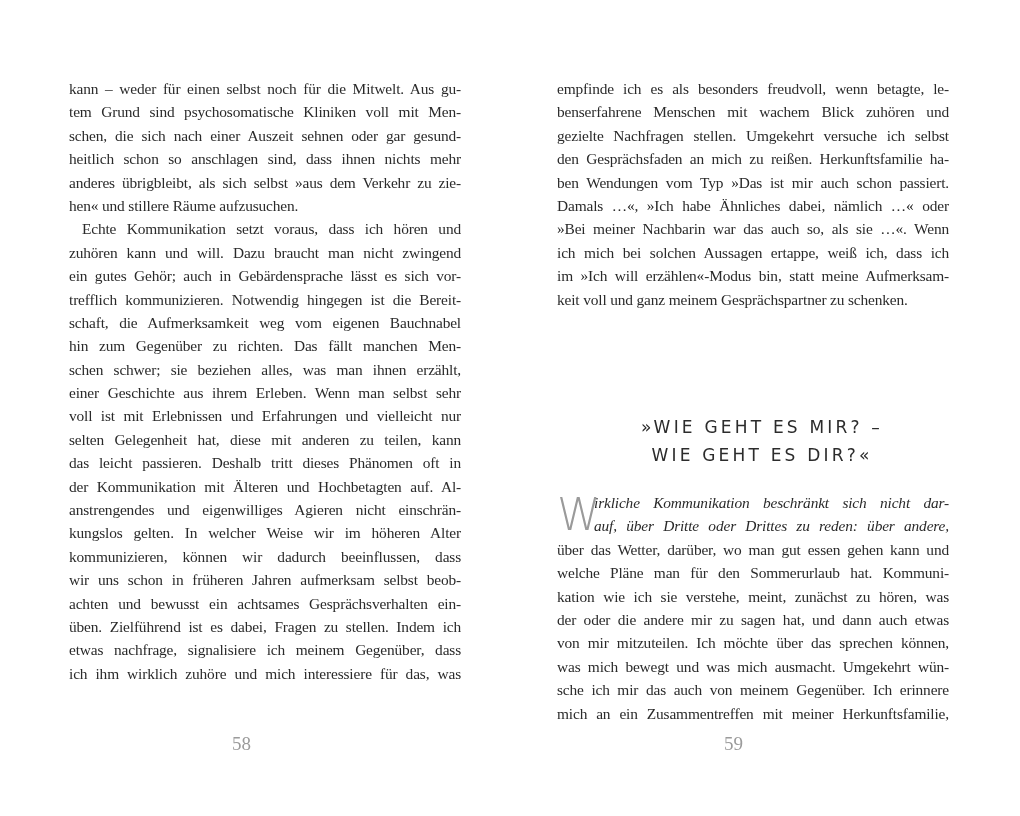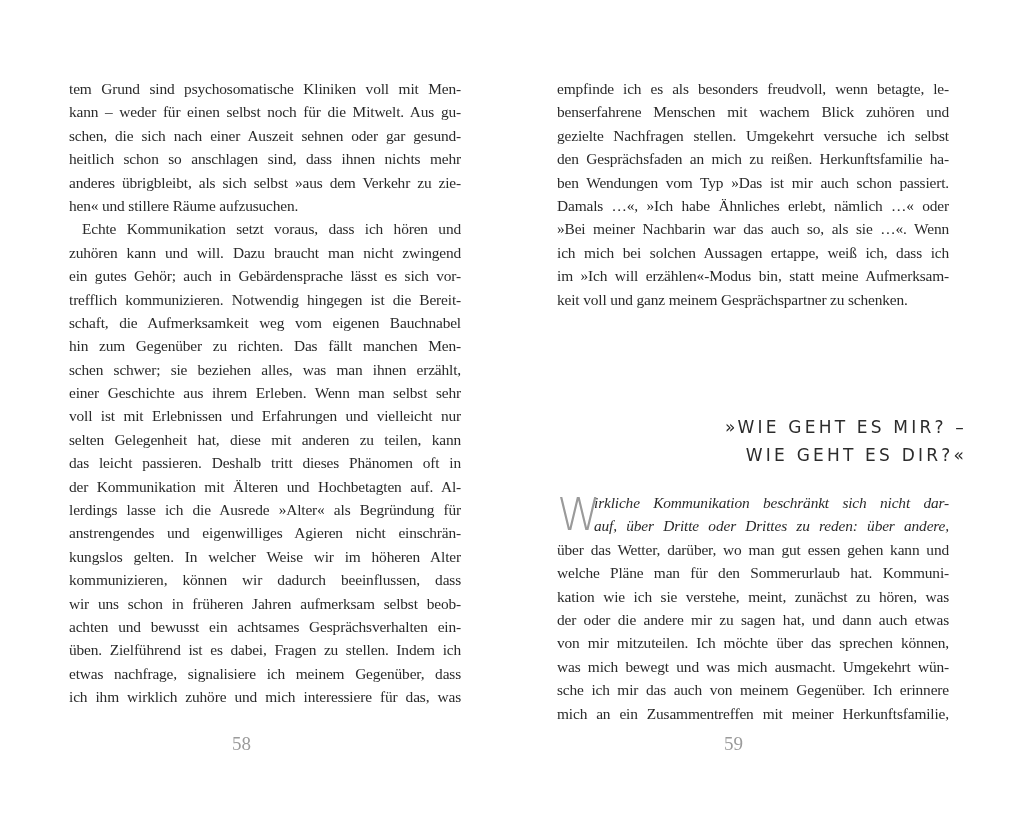--- a/index.html
+++ b/index.html
@@ -6,74 +6,73 @@
     body { width: 1020px; height: 816px; position: relative; overflow: hidden; font-family: "Liberation Serif", "DejaVu Serif", serif; color: #2a2a2a; }
     .page { position: absolute; top: 0; height: 816px; }
     .page-left { left: 0; width: 510px; }
     .page-right { left: 510px; width: 510px; }
     .text-block { position: absolute; width: 392px; }
     .page-left .text-block { left: 69px; top: 77px; }
     .page-right .text-block { left: 47px; top: 77px; }
     .line { height: 23.4px; line-height: 23.4px; font-size: 15.4px; white-space: nowrap; text-align: justify; text-align-last: justify; letter-spacing: -0.15px; }
     .line.last { text-align-last: left; }
     .line.indent { padding-left: 13px; }
-    .heading { position: absolute; left: 47px; width: 410px; top: 399px; text-align: right; font-family: "DejaVu Sans", sans-serif; font-size: 17px; letter-spacing: 3.2px; line-height: 28px; color: #2c2c2c; font-weight: normal; }
+    .heading { position: absolute; left: 47px; width: 410px; top: 399px; text-align: center; font-family: "DejaVu Sans", sans-serif; font-size: 17px; letter-spacing: 3.2px; line-height: 28px; color: #2c2c2c; font-weight: normal; }
     .section-block { position: absolute; left: 47px; top: 491px; width: 392px; }
     .dropcap { position: absolute; left: 0; top: 4px; font-family: "DejaVu Sans", sans-serif; font-size: 44px; line-height: 40px; color: #9a9a9a; font-weight: 300; letter-spacing: -2px; }
     .line.dc { padding-left: 37px; font-style: italic; }
     .page-number { position: absolute; top: 733px; font-size: 19px; color: #9b9b9b; text-align: left; width: 60px; }
     .page-left .page-number { left: 232px; }
     .page-right .page-number { left: 214px; }
   </style>
 </head>
 <body>
 
 <div class="page page-left">
   <div class="text-block">
 
+    <div class="line">kann – weder für einen selbst noch für die Mitwelt. Aus gu-</div>
     <div class="line">tem Grund sind psychosomatische Kliniken voll mit Men-</div>
-    <div class="line">kann – weder für einen selbst noch für die Mitwelt. Aus gu-</div>
     <div class="line">schen, die sich nach einer Auszeit sehnen oder gar gesund-</div>
     <div class="line">heitlich schon so anschlagen sind, dass ihnen nichts mehr</div>
     <div class="line">anderes übrigbleibt, als sich selbst »aus dem Verkehr zu zie-</div>
     <div class="line last">hen« und stillere Räume aufzusuchen.</div>
 
     <div class="line indent">Echte Kommunikation setzt voraus, dass ich hören und</div>
     <div class="line">zuhören kann und will. Dazu braucht man nicht zwingend</div>
     <div class="line">ein gutes Gehör; auch in Gebärdensprache lässt es sich vor-</div>
     <div class="line">trefflich kommunizieren. Notwendig hingegen ist die Bereit-</div>
     <div class="line">schaft, die Aufmerksamkeit weg vom eigenen Bauchnabel</div>
     <div class="line">hin zum Gegenüber zu richten. Das fällt manchen Men-</div>
     <div class="line">schen schwer; sie beziehen alles, was man ihnen erzählt,</div>
     <div class="line">einer Geschichte aus ihrem Erleben. Wenn man selbst sehr</div>
     <div class="line">voll ist mit Erlebnissen und Erfahrungen und vielleicht nur</div>
     <div class="line">selten Gelegenheit hat, diese mit anderen zu teilen, kann</div>
     <div class="line">das leicht passieren. Deshalb tritt dieses Phänomen oft in</div>
     <div class="line">der Kommunikation mit Älteren und Hochbetagten auf. Al-</div>
-    <div class="line">lerdings lasse ich die Ausrede »Alter« als Begründung für</div>
     <div class="line">anstrengendes und eigenwilliges Agieren nicht einschrän-</div>
     <div class="line">kungslos gelten. In welcher Weise wir im höheren Alter</div>
     <div class="line">kommunizieren, können wir dadurch beeinflussen, dass</div>
     <div class="line">wir uns schon in früheren Jahren aufmerksam selbst beob-</div>
     <div class="line">achten und bewusst ein achtsames Gesprächsverhalten ein-</div>
     <div class="line">üben. Zielführend ist es dabei, Fragen zu stellen. Indem ich</div>
     <div class="line">etwas nachfrage, signalisiere ich meinem Gegenüber, dass</div>
     <div class="line">ich ihm wirklich zuhöre und mich interessiere für das, was</div>
   </div>
   <div class="page-number">58</div>
 </div>
 
 <div class="page page-right">
   <div class="text-block">
     <div class="line">empfinde ich es als besonders freudvoll, wenn betagte, le-</div>
     <div class="line">benserfahrene Menschen mit wachem Blick zuhören und</div>
     <div class="line">gezielte Nachfragen stellen. Umgekehrt versuche ich selbst</div>
     <div class="line">den Gesprächsfaden an mich zu reißen. Herkunftsfamilie ha-</div>
     <div class="line">ben Wendungen vom Typ »Das ist mir auch schon passiert.</div>
-    <div class="line">Damals …«, »Ich habe Ähnliches erlebt, nämlich …« oder</div>
+    <div class="line">Damals …«, »Ich habe Ähnliches dabei, nämlich …« oder</div>
     <div class="line">»Bei meiner Nachbarin war das auch so, als sie …«. Wenn</div>
     <div class="line">ich mich bei solchen Aussagen ertappe, weiß ich, dass ich</div>
     <div class="line">im »Ich will erzählen«-Modus bin, statt meine Aufmerksam-</div>
     <div class="line last">keit voll und ganz meinem Gesprächspartner zu schenken.</div>
   </div>
 
   <h2 class="heading">
     <div>»WIE GEHT ES MIR? –</div>
     <div>WIE GEHT ES DIR?«</div>
   </h2>

